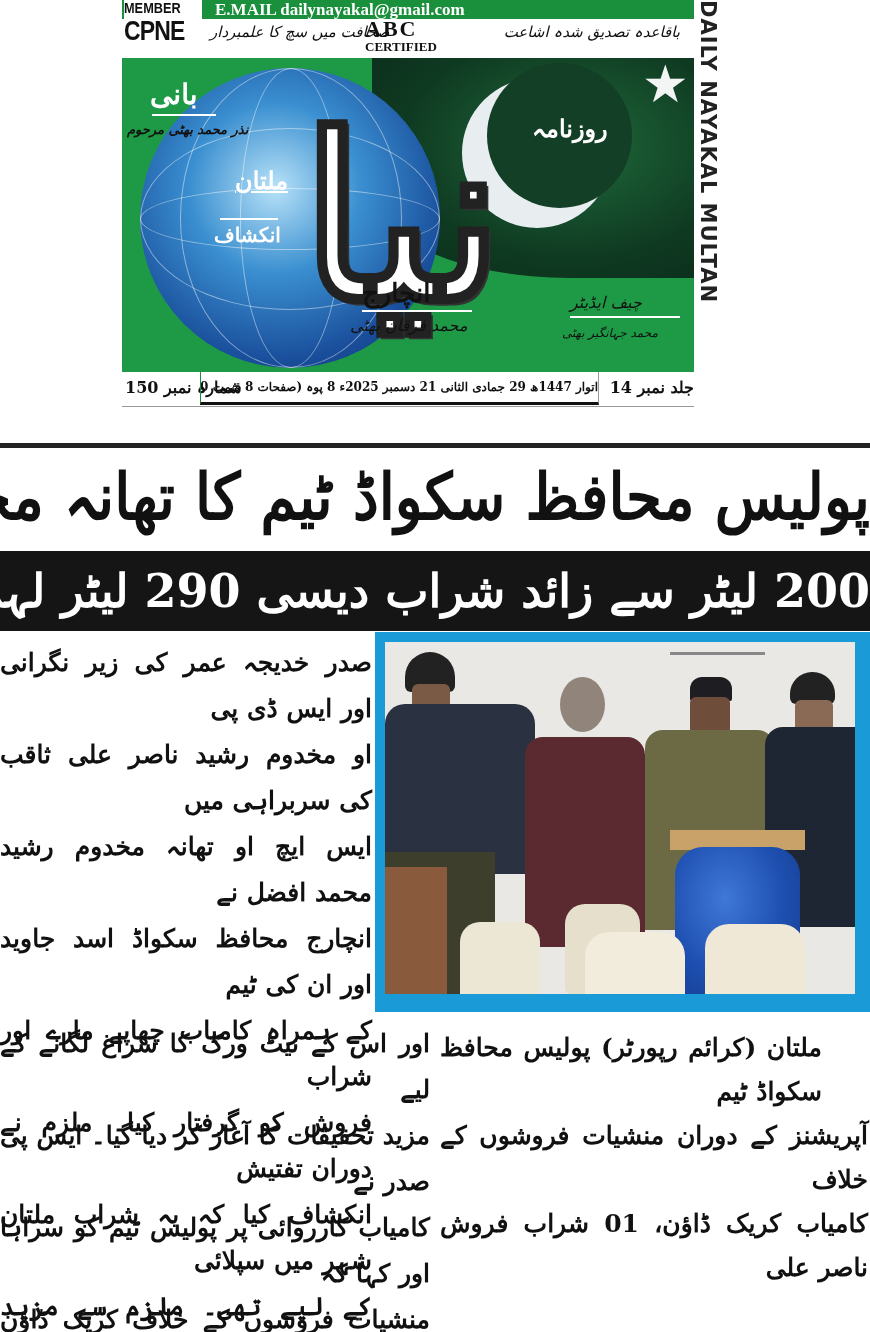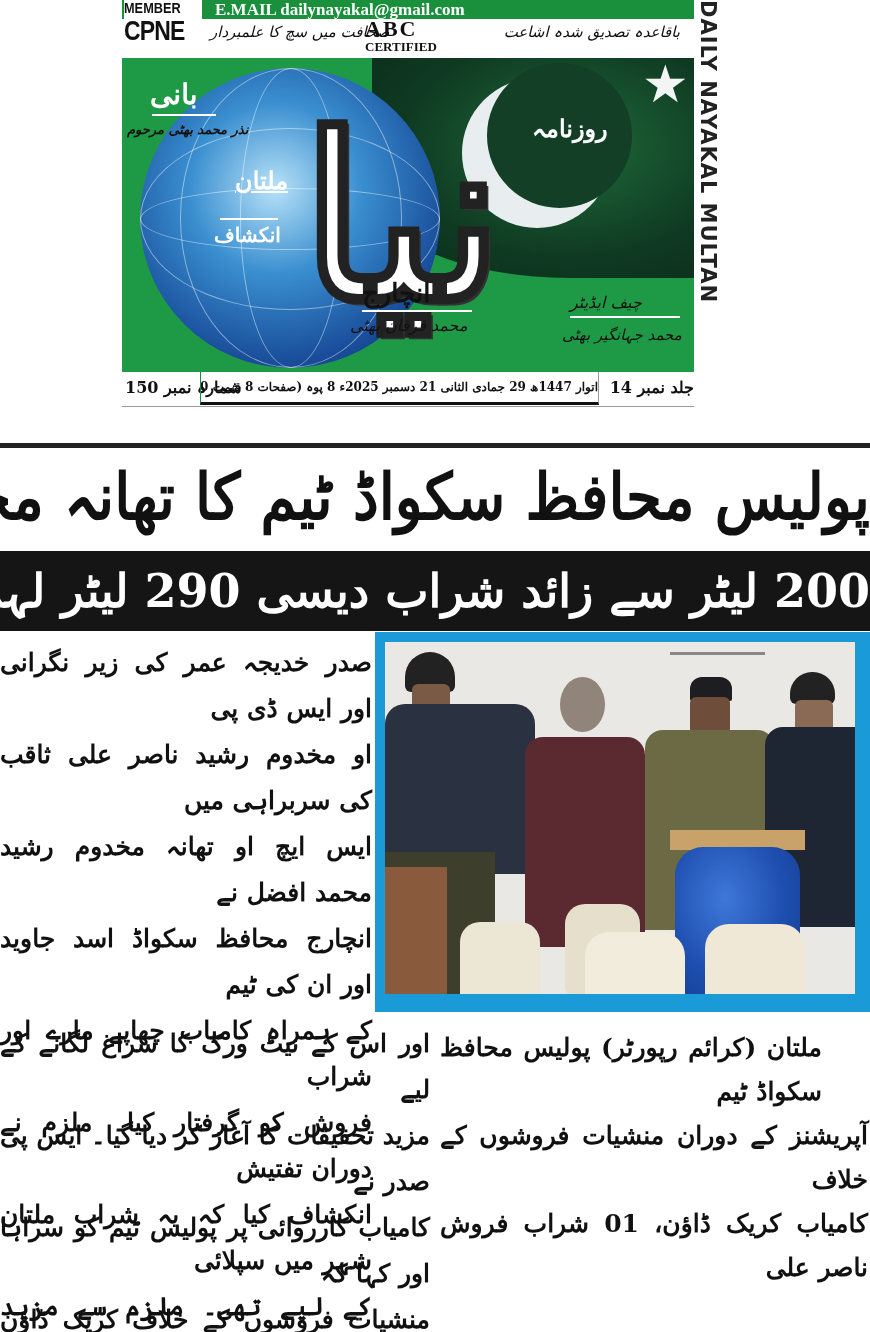--- a/index.html
+++ b/index.html
@@ -77,21 +77,21 @@
   <div class="ur-s" style="left:5px;top:64px;font:italic bold 13px 'DejaVu Serif',serif;color:#111;">نذر محمد بھٹی مرحوم</div>
   <div class="ur-s" style="left:113px;top:108px;font:bold 24px 'DejaVu Serif',serif;text-decoration:underline;">ملتان</div>
   <div class="uline" style="left:98px;top:160px;width:58px;"></div>
   <div class="ur-s" style="left:92px;top:165px;font:bold 20px 'DejaVu Serif',serif;">انکشاف</div>
   <div class="ur-s" style="left:410px;top:56px;font:bold 24px 'DejaVu Serif',serif;">روزنامہ</div>
   <div class="ur-d" style="left:240px;top:220px;font:bold 26px 'DejaVu Serif',serif;font-style:normal;">انچارج</div>
   <div class="uline" style="left:240px;top:252px;width:110px;background:#fff;"></div>
   <div class="ur-d" style="left:228px;top:258px;font-size:16px;">محمد فرقان بھٹی</div>
   <div class="ur-d" style="left:448px;top:235px;font-size:16px;">چیف ایڈیٹر</div>
   <div class="uline" style="left:448px;top:258px;width:110px;"></div>
-  <div class="ur-d" style="left:440px;top:268px;font-size:15px;">محمد جہانگیر بھٹی</div>
+  <div class="ur-d" style="left:440px;top:268px;font-size:12px;">محمد جہانگیر بھٹی</div>
 </div>
 
 <div class="abs dateline">
   <span class="issue">شمارہ نمبر 150</span>
   <div class="datebox">اتوار 1447ھ 29 جمادی الثانی 21 دسمبر 2025ء 8 پوہ (صفحات 8 قیمت 30 روپے)</div>
   <span class="vol">جلد نمبر 14</span>
 </div>
 
 <div class="abs vert">
   <span>DAILY NAYAKAL MULTAN</span>

